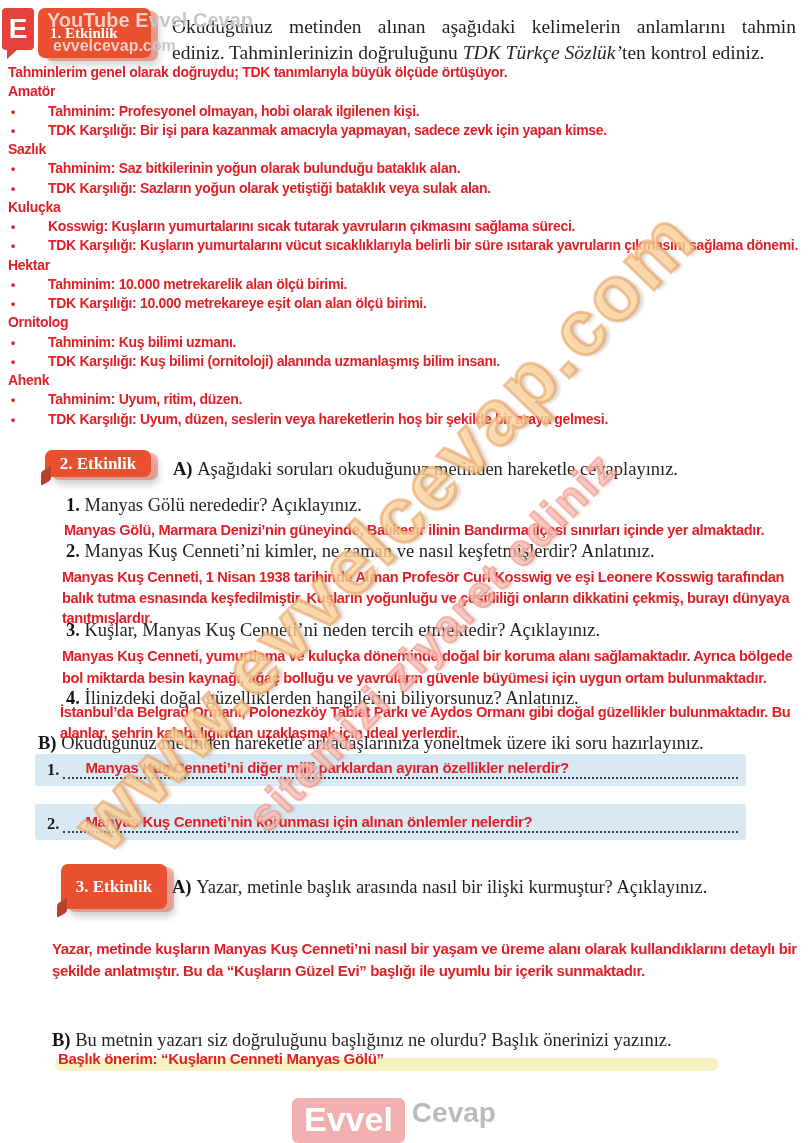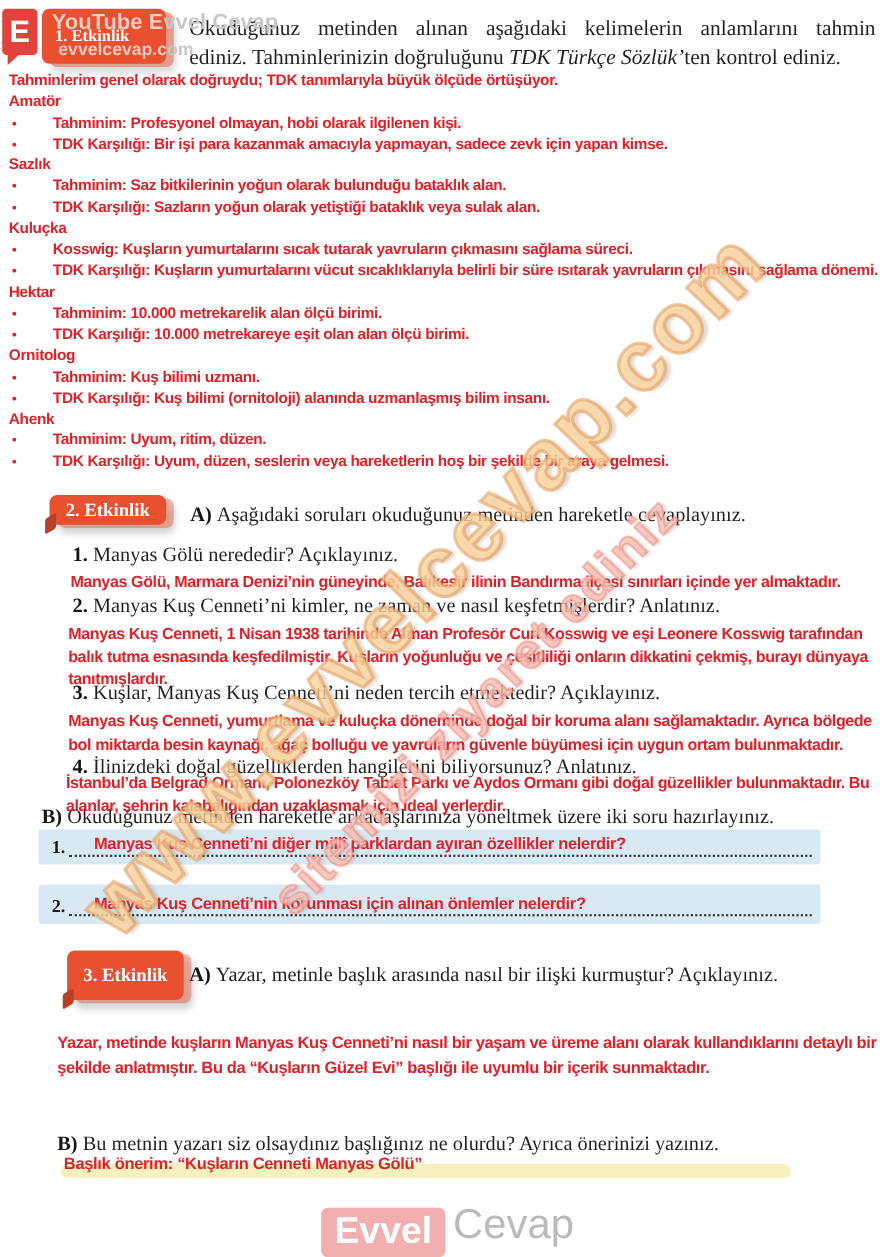--- a/index.html
+++ b/index.html
@@ -57,21 +57,21 @@
         font-size:15px;letter-spacing:-0.3px;white-space:nowrap;}
 
   
   .hl-bar{left:55px;top:1058px;width:664px;height:13px;background:#f7f0c0;border-radius:8px;z-index:4;}
   .hl-text{left:58px;top:1050px;color:#e01f26;font-weight:bold;font-size:15px;letter-spacing:-0.3px;z-index:5;white-space:nowrap;}
   .flogo{left:292px;top:1083px;display:flex;align-items:center;opacity:.92;z-index:3;}
   .flogo .ev{position:relative;background:#f0a9a9;color:#fff;font-weight:bold;font-size:34px;
         padding:2px 12px 4px 12px;border-radius:6px;margin-top:15px;}
   .flogo .ev::after{content:"";position:absolute;left:28px;bottom:-13px;width:0;height:0;
         border-top:14px solid #f0a9a9;border-right:15px solid transparent;}
-  .flogo .cv{color:#b5b5b5;font-weight:normal;font-size:38px;margin-left:7px;}
+  .flogo .cv{color:#b5b5b5;font-weight:bold;font-size:28px;margin-left:7px;}
 
   
   .wm{position:absolute;font-weight:bold;white-space:nowrap;pointer-events:none;z-index:50;}
   .wm1{left:-55px;top:485px;width:880px;text-align:center;font-size:78px;letter-spacing:3px;
        color:rgba(252,214,160,.78);-webkit-text-stroke:3px rgba(229,153,90,.55);
        text-shadow:3px 4px 3px rgba(120,80,40,.22);transform:rotate(-46deg);}
   .wm2{left:180px;top:618px;width:500px;text-align:center;font-size:45px;letter-spacing:2px;
        color:rgba(248,192,183,.78);-webkit-text-stroke:2px rgba(236,134,118,.5);
        text-shadow:2px 3px 3px rgba(150,70,60,.2);transform:rotate(-46deg);}
 </style>
@@ -161,21 +161,21 @@
 </div>
 
 <div class="abs badge" style="left:61px;top:864px;height:45px;">3. Etkinlik</div>
 <div class="q" style="left:172px;top:877px;"><b>A)</b>&nbsp;<span>Yazar, metinle başlık arasında nasıl bir ilişki kurmuştur? Açıklayınız.</span></div>
 
 <div class="ans" style="left:52px;top:938px;line-height:22px;font-size:15px;">
   <div>Yazar, metinde kuşların Manyas Kuş Cenneti’ni nasıl bir yaşam ve üreme alanı olarak kullandıklarını detaylı bir</div>
   <div>şekilde anlatmıştır. Bu da “Kuşların Güzel Evi” başlığı ile uyumlu bir içerik sunmaktadır.</div>
 </div>
 
-<div class="q" style="left:52px;top:1030px;"><b>B)</b>&nbsp;<span>Bu metnin yazarı siz olsaydınız başlığınız ne olurdu? Ayrıca önerinizi yazınız.</span></div>
+<div class="q" style="left:52px;top:1030px;"><b>B)</b>&nbsp;<span>Bu metnin yazarı siz doğruluğunu başlığınız ne olurdu? Başlık önerinizi yazınız.</span></div>
 
 <div class="abs hl-bar"></div>
 <div class="abs hl-text">Başlık önerim: “Kuşların Cenneti Manyas Gölü”</div>
 
 <div class="abs flogo">
   <span class="ev">Evvel</span>
   <span class="cv">Cevap</span>
 </div>
 
 <div class="wm wm1">www.evvelcevap.com</div>

